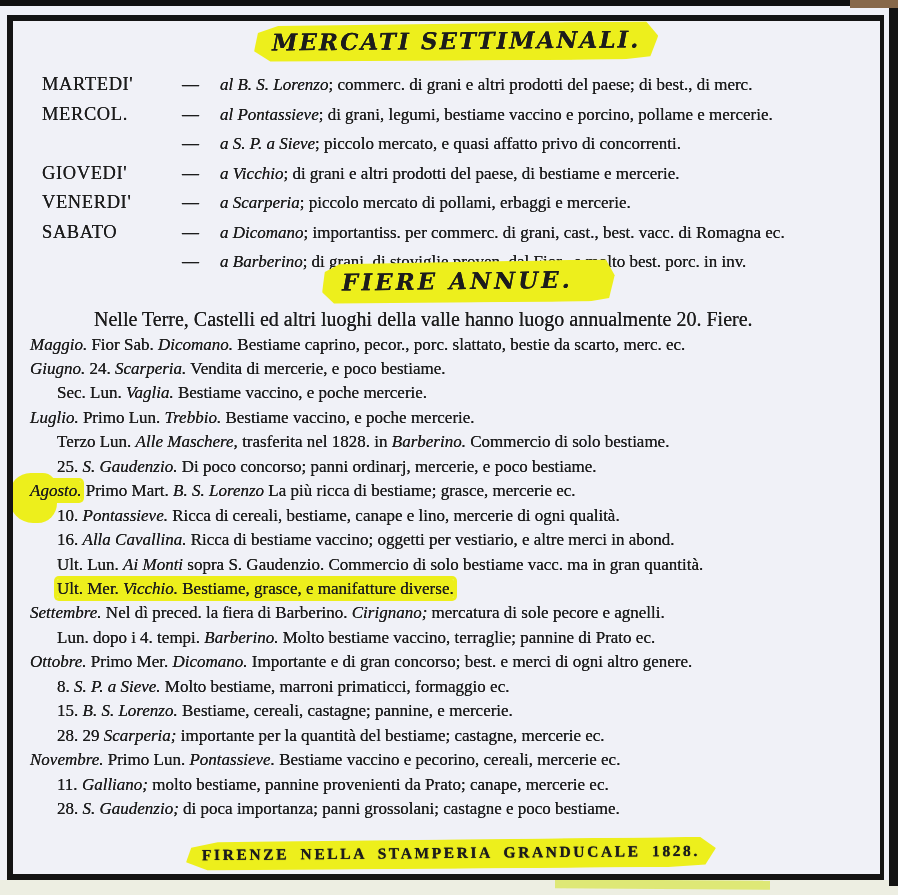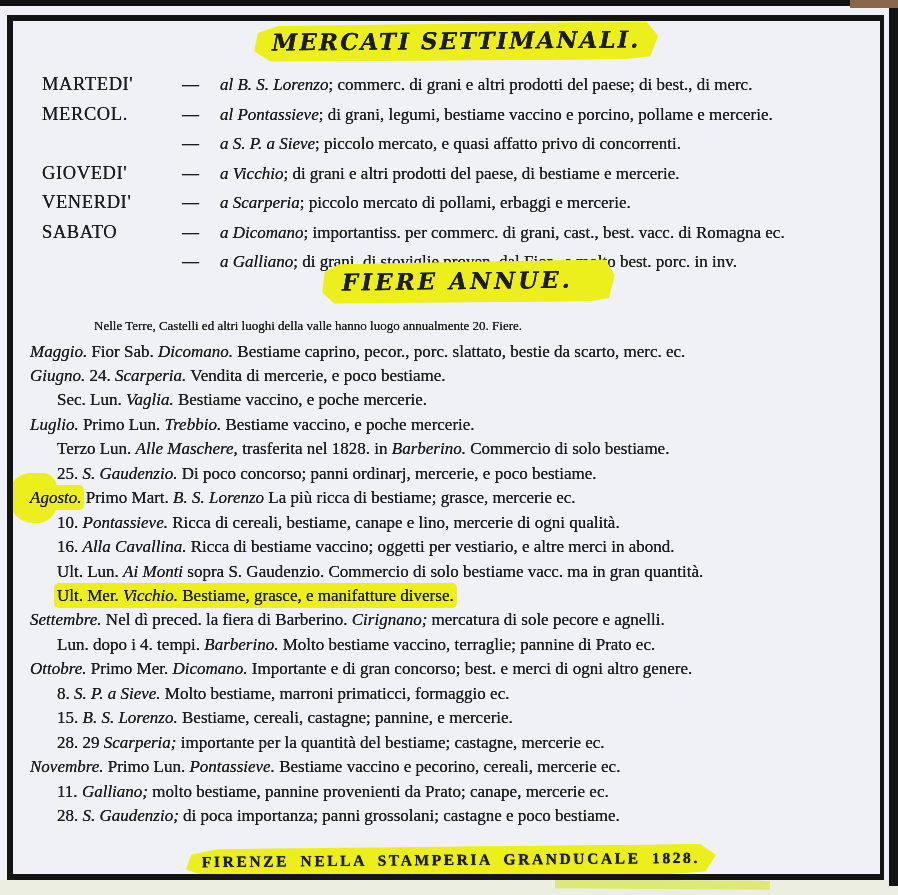--- a/index.html
+++ b/index.html
@@ -64,21 +64,21 @@
     transform:rotate(-.7deg);
   }
 
   .weekly{margin-top:9px;padding-left:12px;}
   .wrow{display:flex;line-height:29.5px;white-space:nowrap;font-size:17px;}
   .wday{width:140px;font-weight:normal;font-size:18.5px;letter-spacing:.6px;flex:none;}
   .wdash{width:38px;flex:none;font-weight:bold;}
   .wtext{flex:1;}
 
   .intro{
-    margin-top:10px;line-height:26px;font-size:13px;
+    margin-top:3px;line-height:26px;font-size:20px;
     text-indent:64px;white-space:nowrap;
   }
 
   .fairs{margin-top:1px;}
   .fline{line-height:24.45px;font-size:17px;white-space:nowrap;}
   .fline.ind{padding-left:27px;}
   .linner{display:inline;}
   .linner.hl{background:var(--hl);box-shadow:0 0 0 3px var(--hl);border-radius:2px;}
 
   .rm{font-style:normal;}
@@ -145,21 +145,21 @@
           <span class="wtext"><span class="it">a Scarperia</span><span class="rm">; piccolo mercato di pollami, erbaggi e mercerie.</span></span>
         </div>
         <div class="wrow">
           <span class="wday">SABATO</span>
           <span class="wdash">—</span>
           <span class="wtext"><span class="it">a Dicomano</span><span class="rm">; importantiss. per commerc. di grani, cast., best. vacc. di Romagna ec.</span></span>
         </div>
         <div class="wrow">
           <span class="wday"></span>
           <span class="wdash">—</span>
-          <span class="wtext"><span class="it">a Galliano</span><span class="rm">; di grani, di stoviglie proven. dal Fior., e molto best. porc. in inv.</span></span>
+          <span class="wtext"><span class="it">a Barberino</span><span class="rm">; di grani, di stoviglie proven. dal Fior., e molto best. porc. in inv.</span></span>
         </div>
       </div>
 
     <div class="title-row fiere-row">
       <span class="hl-band title2"><span>FIERE ANNUE.</span></span>
     </div>
 
     <div class="intro">Nelle Terre, Castelli ed altri luoghi della valle hanno luogo annualmente 20. Fiere.</div>
 
     <div class="fairs">

